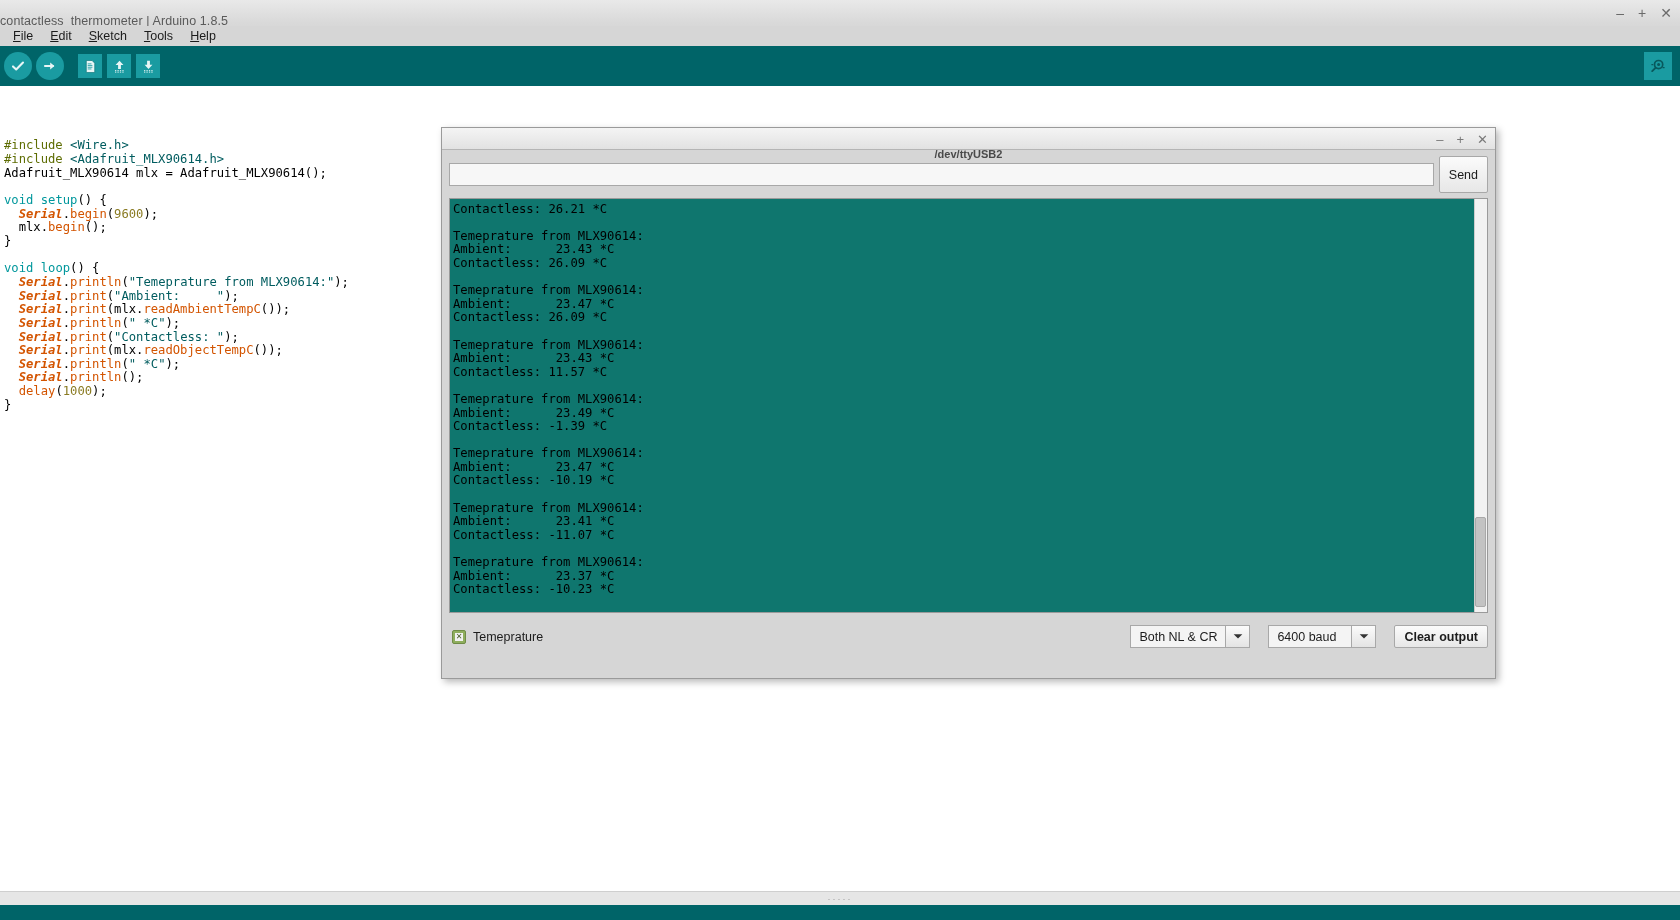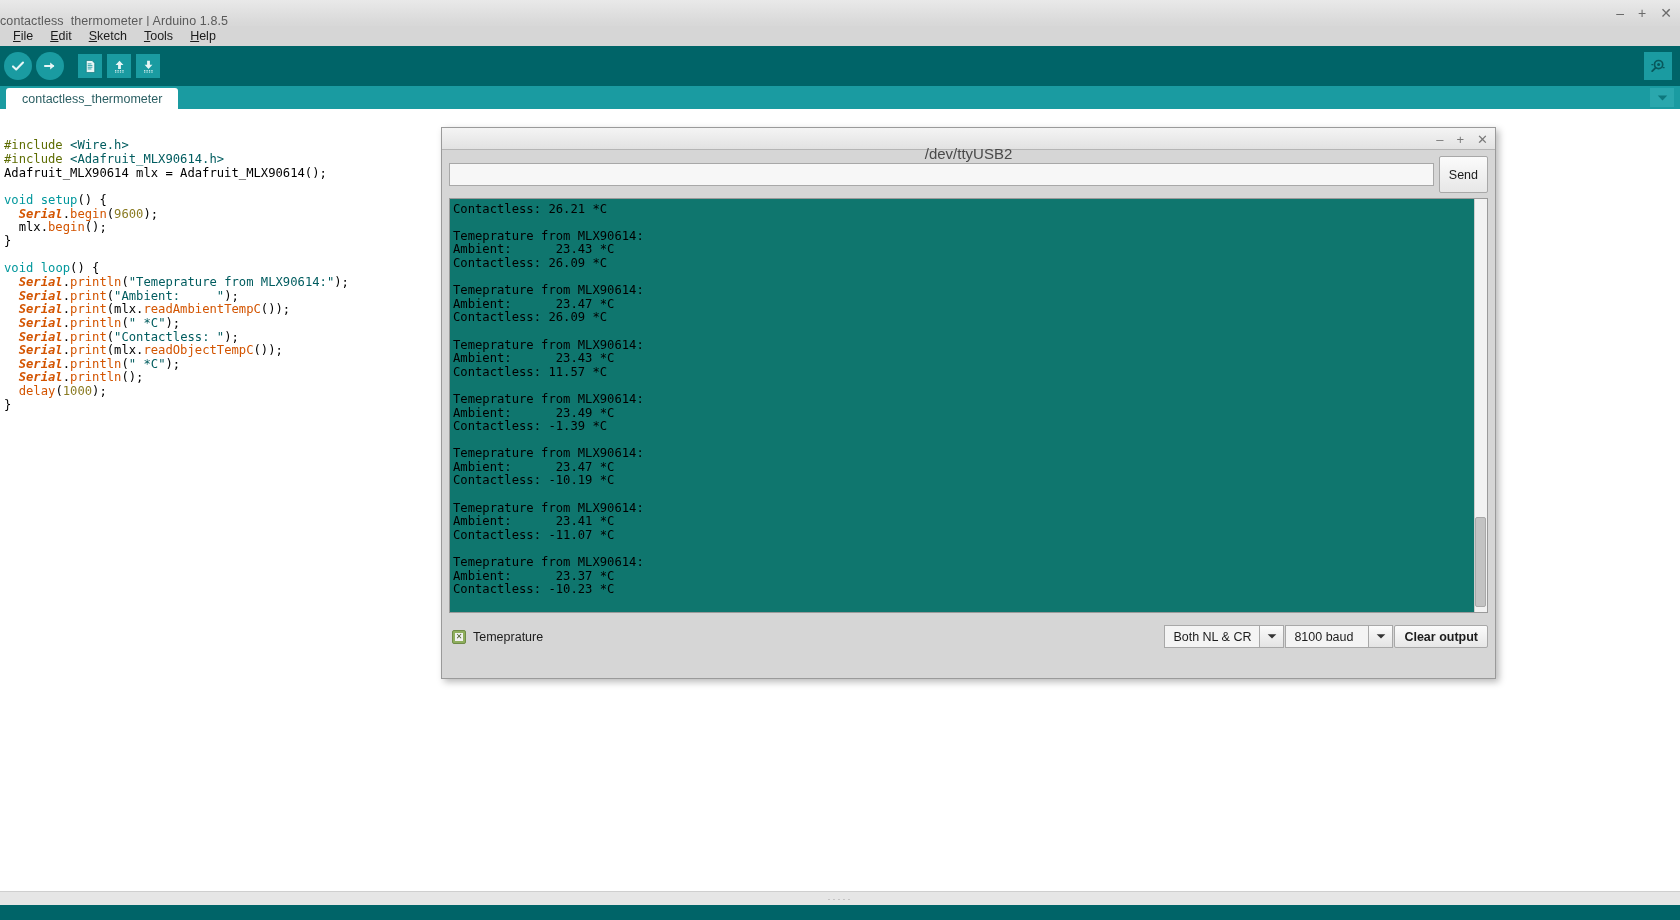--- a/index.html
+++ b/index.html
@@ -131,21 +131,21 @@
     border: 1px solid #9a9a9a;
     box-shadow: 3px 3px 7px rgba(0,0,0,.28);
   }
   .sm-title {
     height: 22px;
     background: linear-gradient(to bottom, #f4f4f4 0%, #e2e2e2 100%);
     border-bottom: 1px solid #b5b5b5;
     display: flex; align-items: center; justify-content: center;
     position: relative;
   }
-  .sm-title-text { font-size: 15px; color: #4a4a4a; font-weight: normal; margin-top: 30px; }
+  .sm-title-text { font-size: 11px; color: #4a4a4a; font-weight: bold; margin-top: 30px; }
   .sm-ctrls {
     position: absolute; right: 7px; top: 0; height: 22px;
     display: flex; align-items: center; gap: 13px;
     font-size: 13px; color: #787878;
   }
   .sm-ctrls span { cursor: pointer; line-height: 1; }
 
   .sm-topbar {
     display: flex; align-items: center; gap: 5px;
     padding: 6px 7px 5px 7px;
@@ -206,21 +206,21 @@
     display: flex; align-items: center; justify-content: center;
   }
   .chk-inner {
     width: 8px; height: 8px; background: #f2f2f2;
     display:flex; align-items:center; justify-content:center;
     font-size: 8px; color: #4a5f2c; line-height: 1;
   }
   .chk-label { font-size: 12.5px; color: #1c1c1c; }
 
   .sm-bottom-right {
-    margin-left: auto; display: flex; align-items: center; gap: 1px;
+    margin-left: auto; display: flex; align-items: center; gap: 18px;
   }
   .combo {
     display: flex; align-items: stretch; height: 23px;
   }
   .combo-val {
     background: #f4f4f4; border: 1px solid #a8a8a8; border-right: none;
     display: flex; align-items: center; padding: 0 8px;
     font-size: 12.5px; color: #1c1c1c; white-space: nowrap;
   }
   .combo-arrow {
@@ -295,28 +295,20 @@
     <div class="tb-right">
       <svg width="18" height="18" viewBox="0 0 18 18">
         <circle cx="9.6" cy="7.6" r="4.1" fill="none" stroke="#08585c" stroke-width="1.7"></circle>
         <circle cx="9.6" cy="7.6" r="1.5" fill="#08585c"></circle>
         <path d="M6.5 10.8 L3.2 14.1" stroke="#08585c" stroke-width="1.9" stroke-linecap="round"></path>
         <path d="M2.4 7.6 h1.8 M13.6 10.6 h2" stroke="#08585c" stroke-width="1.4"></path>
       </svg>
     </div>
   </div>
 
-  <div class="tabstrip">
-    <div class="tab">contactless_thermometer</div>
-    <div class="tab-menu-btn">
-      <svg width="11" height="8" viewBox="0 0 11 8">
-        <path d="M0.8 1.6 L5.5 6.6 L10.2 1.6 Z" fill="#0d787d"></path>
-      </svg>
-    </div>
-  </div>
 
   <div class="editor">
     <div id="code-root"><div><span class="k-pre">#include </span><span class="k-inc">&lt;Wire.h&gt;</span></div><div><span class="k-pre">#include </span><span class="k-inc">&lt;Adafruit_MLX90614.h&gt;</span></div><div><span class="k-plain">Adafruit_MLX90614 mlx = Adafruit_MLX90614();</span></div><div>&nbsp;</div><div><span class="k-kw">void</span><span class="k-plain"> </span><span class="k-kw">setup</span><span class="k-plain">() {</span></div><div><span class="k-plain">  </span><span class="k-cls">Serial</span><span class="k-plain">.</span><span class="k-fn">begin</span><span class="k-plain">(</span><span class="k-num">9600</span><span class="k-plain">);</span></div><div><span class="k-plain">  mlx.</span><span class="k-fn">begin</span><span class="k-plain">();</span></div><div><span class="k-plain">}</span></div><div>&nbsp;</div><div><span class="k-kw">void</span><span class="k-plain"> </span><span class="k-kw">loop</span><span class="k-plain">() {</span></div><div><span class="k-plain">  </span><span class="k-cls">Serial</span><span class="k-plain">.</span><span class="k-fn">println</span><span class="k-plain">(</span><span class="k-str">"Temeprature from MLX90614:"</span><span class="k-plain">);</span></div><div><span class="k-plain">  </span><span class="k-cls">Serial</span><span class="k-plain">.</span><span class="k-fn">print</span><span class="k-plain">(</span><span class="k-str">"Ambient:     "</span><span class="k-plain">);</span></div><div><span class="k-plain">  </span><span class="k-cls">Serial</span><span class="k-plain">.</span><span class="k-fn">print</span><span class="k-plain">(mlx.</span><span class="k-fn">readAmbientTempC</span><span class="k-plain">());</span></div><div><span class="k-plain">  </span><span class="k-cls">Serial</span><span class="k-plain">.</span><span class="k-fn">println</span><span class="k-plain">(</span><span class="k-str">" *C"</span><span class="k-plain">);</span></div><div><span class="k-plain">  </span><span class="k-cls">Serial</span><span class="k-plain">.</span><span class="k-fn">print</span><span class="k-plain">(</span><span class="k-str">"Contactless: "</span><span class="k-plain">);</span></div><div><span class="k-plain">  </span><span class="k-cls">Serial</span><span class="k-plain">.</span><span class="k-fn">print</span><span class="k-plain">(mlx.</span><span class="k-fn">readObjectTempC</span><span class="k-plain">());</span></div><div><span class="k-plain">  </span><span class="k-cls">Serial</span><span class="k-plain">.</span><span class="k-fn">println</span><span class="k-plain">(</span><span class="k-str">" *C"</span><span class="k-plain">);</span></div><div><span class="k-plain">  </span><span class="k-cls">Serial</span><span class="k-plain">.</span><span class="k-fn">println</span><span class="k-plain">();</span></div><div><span class="k-plain">  </span><span class="k-fn">delay</span><span class="k-plain">(</span><span class="k-num">1000</span><span class="k-plain">);</span></div><div><span class="k-plain">}</span></div></div>
   </div>
 
   <div class="sm">
 
     <div class="sm-title">
       <div class="sm-title-text">/dev/ttyUSB2</div>
       <div class="sm-ctrls">
@@ -380,21 +372,21 @@
         <div class="combo combo-w1">
           <div class="combo-val">Both NL &amp; CR</div>
           <div class="combo-arrow">
             <svg width="10" height="7" viewBox="0 0 10 7">
               <path d="M0.7 1.2 L5 5.6 L9.3 1.2 Z" fill="#333"></path>
             </svg>
           </div>
         </div>
 
         <div class="combo combo-w2">
-          <div class="combo-val">8100 baud</div>
+          <div class="combo-val">6400 baud</div>
           <div class="combo-arrow">
             <svg width="10" height="7" viewBox="0 0 10 7">
               <path d="M0.7 1.2 L5 5.6 L9.3 1.2 Z" fill="#333"></path>
             </svg>
           </div>
         </div>
 
         <button class="btn-clear">Clear output</button>
       </div>
     </div>

